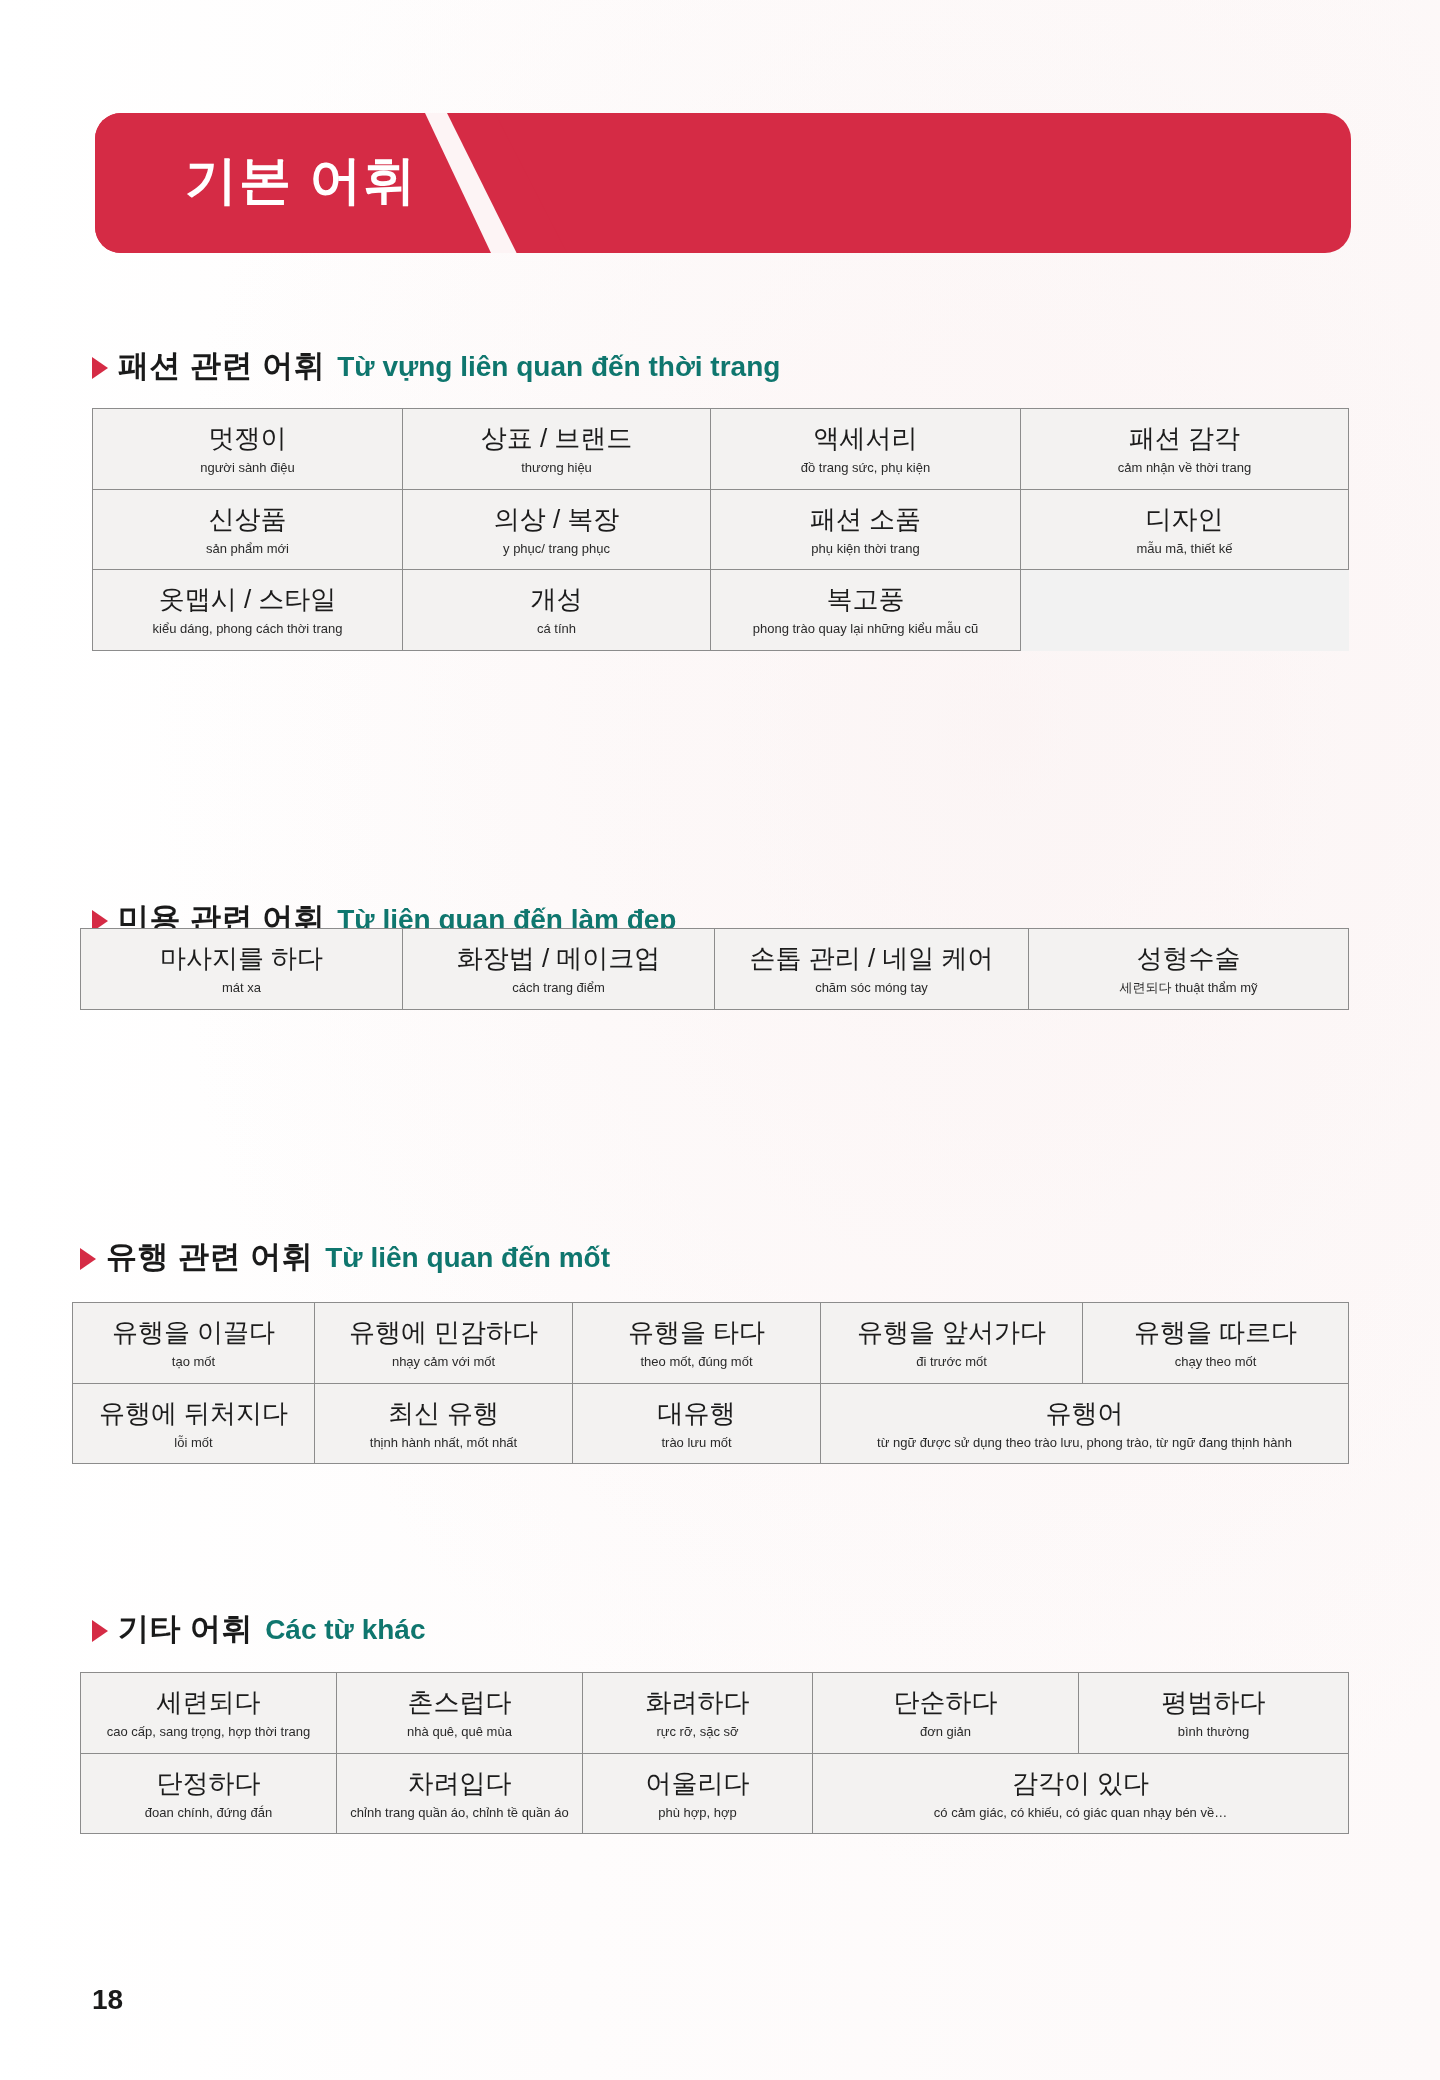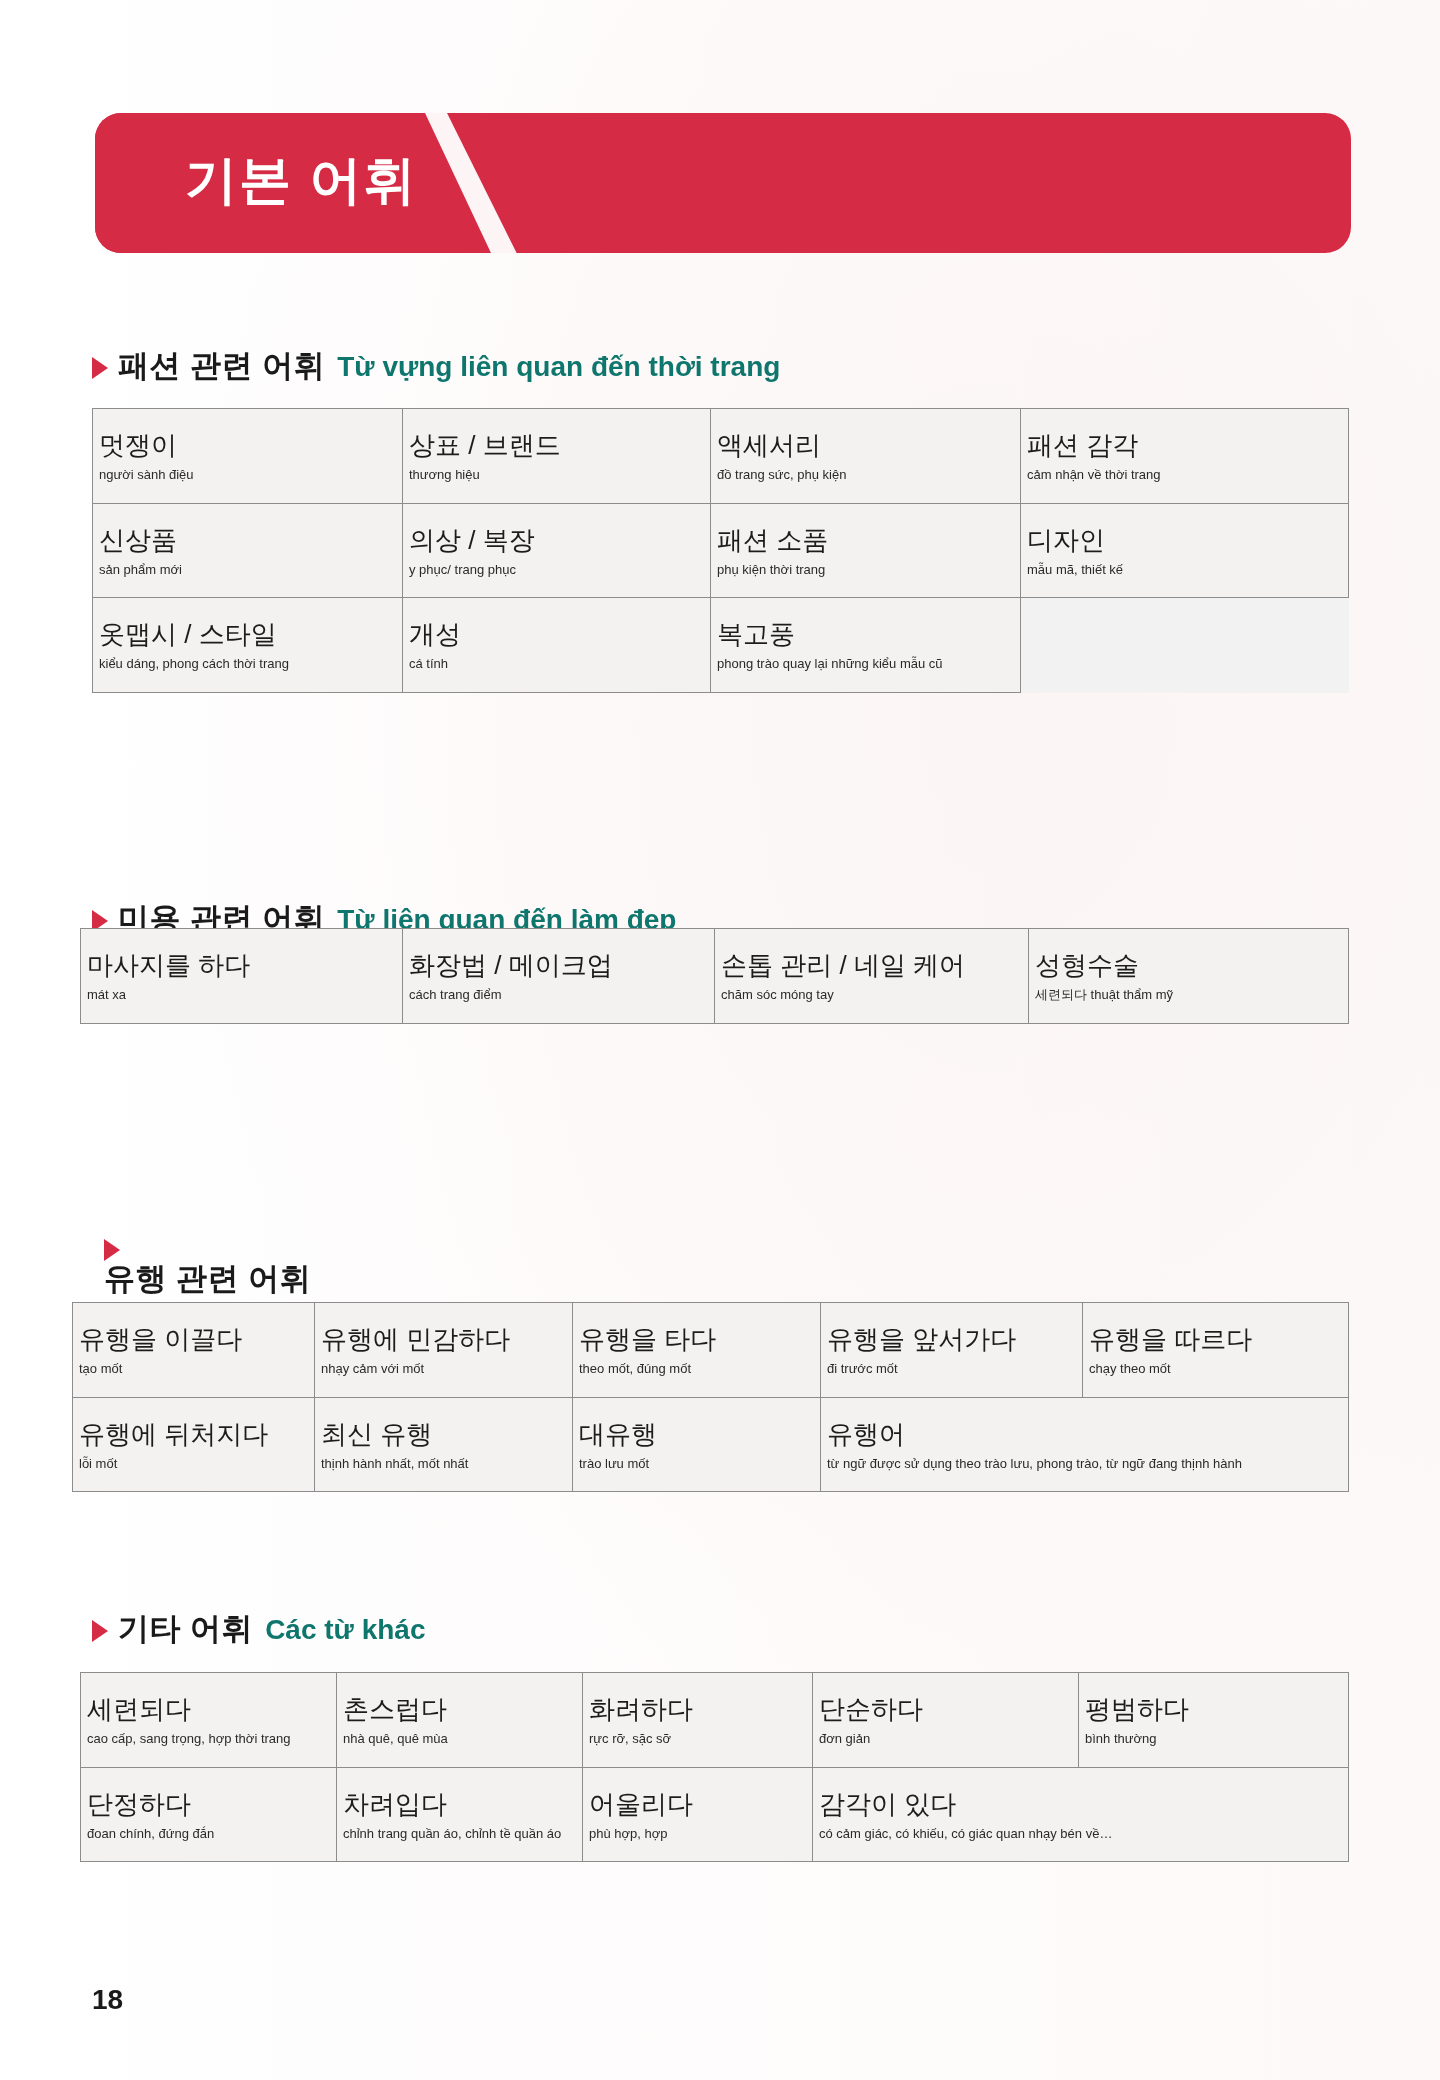--- a/index.html
+++ b/index.html
@@ -117,22 +117,23 @@
   
   .tbl {
     position: absolute;
     border-collapse: collapse;
     table-layout: fixed;
     background: #f2f2f2;
   }
   .tbl td {
     border: 1px solid #8c8c8c;
     background: #f3f2f1;
+    text-align: center;
     vertical-align: middle;
-    padding: 19px 6px;
+    padding: 12px 6px;
   }
   .tbl td.empty {
     border: none;
     background: transparent;
   }
   .ko {
     display: block;
     font-size: 26px;
     color: #1c1c1c;
     line-height: 1.35;
@@ -264,21 +265,21 @@
           <span class="vi">chăm sóc móng tay</span>
         </td>
         <td>
           <span class="ko">성형수술</span>
           <span class="vi">세련되다 thuật thẩm mỹ</span>
         </td>
       </tr>
     </tbody>
   </table>
 
-  <div class="section-head" style="left:92px; top:1236px;flex-direction:column;">
+  <div class="section-head" style="left:80px; top:1236px;">
     <span class="tri"></span>
     <span class="sec-ko">유행 관련 어휘</span>
     <span class="sec-vi">Từ liên quan đến mốt</span>
   </div>
 
   <table class="tbl" style="left:72px; top:1302px; width:1276px;">
     <colgroup>
       <col style="width:242px">
         <col style="width:258px">
         <col style="width:248px">

